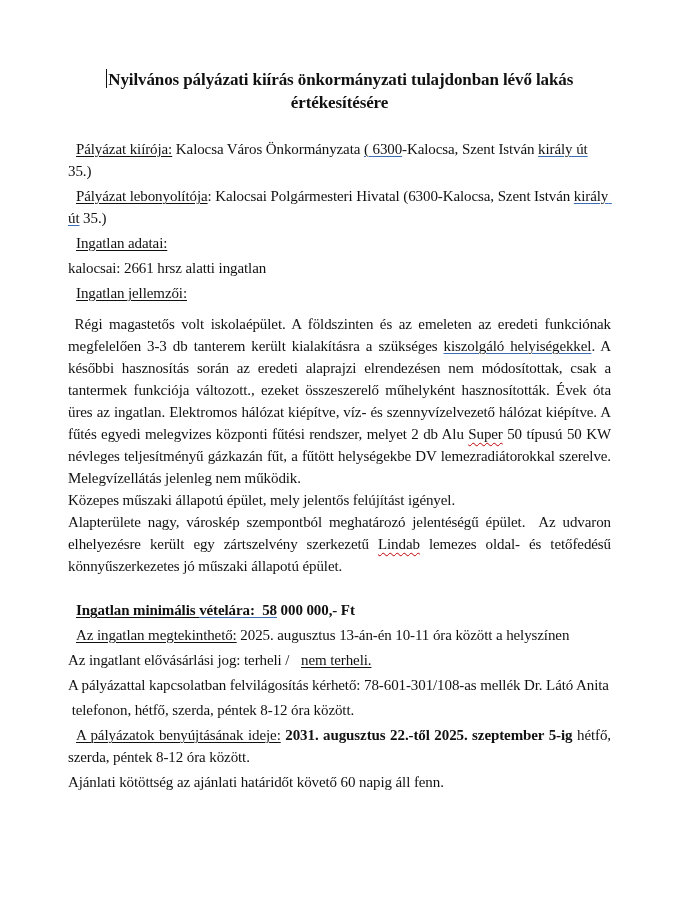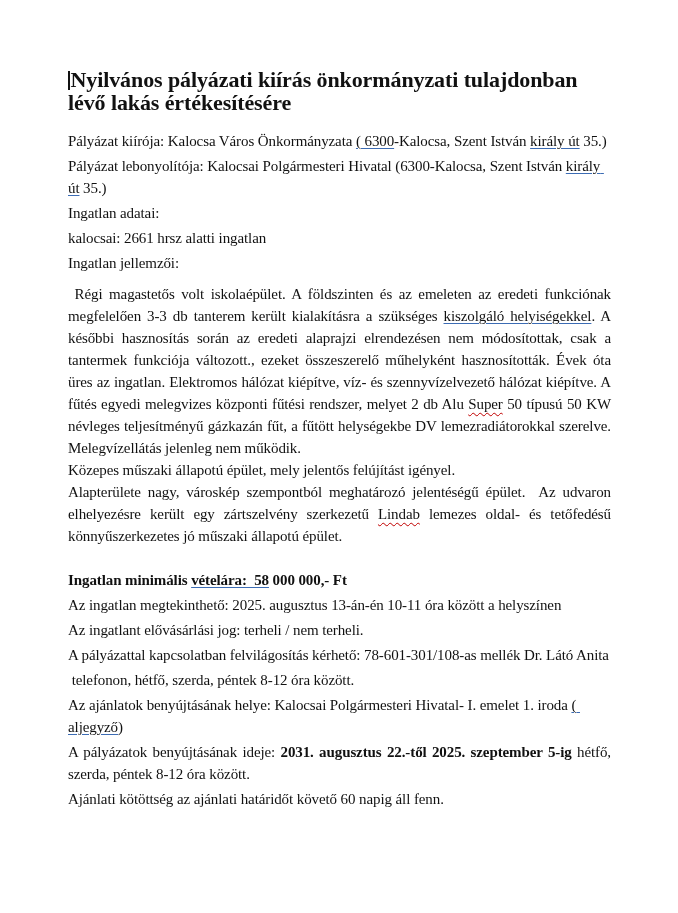--- a/index.html
+++ b/index.html
@@ -17,33 +17,36 @@
     letter-spacing:-0.1px;
   }
   p{
     margin:0 0 3px 0;
     line-height:22px;
     text-align:left;
     white-space:pre-wrap;
   }
   p.justify{text-align:justify;}
   p.title{
+    text-align:center;
     font-weight:700;
-    font-size:22px;
+    font-size:17px;
     line-height:23px;
-    margin-bottom:16px;
+    margin-bottom:24px;
   }
   p.gap-before{margin-top:9px;}
   p.big-gap-before{margin-top:22px;}
   p.tight{margin-bottom:0;}
   .b{font-weight:700;}
   .u{
+    text-decoration:underline;
     text-decoration-color:currentColor;
     text-decoration-thickness:1px;
     text-underline-offset:2px;
+    margin-left:8px;
   }
   .ub{
     text-decoration:underline;
     text-decoration-color:var(--grammar-blue,#3c6cb4);
     text-decoration-thickness:1px;
     text-underline-offset:2px;
   }
   .wr{
     text-decoration:underline;
     text-decoration-style:wavy;
@@ -71,16 +74,15 @@
     <p><span>kalocsai: 2661 hrsz alatti ingatlan</span></p>
     <p><span class="u">Ingatlan jellemzői:</span></p>
     <p class="justify gap-before tight"><span> Régi magastetős volt iskolaépület. A földszinten és az emeleten az eredeti funkciónak megfelelően 3-3 db tanterem került kialakításra a szükséges </span><span class="ub">kiszolgáló helyiségekkel</span><span>. A későbbi hasznosítás során az eredeti alaprajzi elrendezésen nem módosítottak, csak a tantermek funkciója változott., ezeket összeszerelő műhelyként hasznosították. Évek óta üres az ingatlan. Elektromos hálózat kiépítve, víz- és szennyvízelvezető hálózat kiépítve. A fűtés egyedi melegvizes központi fűtési rendszer, melyet 2 db Alu </span><span class="wr">Super</span><span> 50 típusú 50 KW névleges teljesítményű gázkazán fűt, a fűtött helységekbe DV lemezradiátorokkal szerelve. Melegvízellátás jelenleg nem működik.</span></p>
     <p class="tight"><span>Közepes műszaki állapotú épület, mely jelentős felújítást igényel.</span></p>
     <p class="justify"><span>Alapterülete nagy, városkép szempontból meghatározó jelentéségű épület.  Az udvaron elhelyezésre került egy zártszelvény szerkezetű </span><span class="wr">Lindab</span><span> lemezes oldal- és tetőfedésű könnyűszerkezetes jó műszaki állapotú épület.</span></p>
     <p class="big-gap-before"><span class="b u">Ingatlan minimális </span><span class="b ub">vételára:  58</span><span class="b"> 000 000,- Ft</span></p>
     <p><span class="u">Az ingatlan megtekinthető:</span><span> 2025. augusztus 13-án-én 10-11 óra között a helyszínen</span></p>
     <p><span>Az ingatlant elővásárlási jog: terheli / </span><span class="u">nem terheli.</span></p>
     <p><span>A pályázattal kapcsolatban felvilágosítás kérhető: 78-601-301/108-as mellék Dr. Látó Anita</span></p>
     <p><span> telefonon, hétfő, szerda, péntek 8-12 óra között.</span></p>
-    <p><span class="u">Az ajánlatok benyújtásának helye</span><span>: Kalocsai Polgármesteri Hivatal- I. emelet 1. iroda </span><span class="ub">( aljegyző</span><span>)</span></p>
     <p class="justify"><span class="u">A pályázatok benyújtásának ideje:</span><span> </span><span class="b">2031. augusztus 22.-től 2025. szeptember 5-ig</span><span> hétfő, szerda, péntek 8-12 óra között.</span></p>
     <p><span>Ajánlati kötöttség az ajánlati határidőt követő 60 napig áll fenn.</span></p>
   </div>
 
 </body></html>

